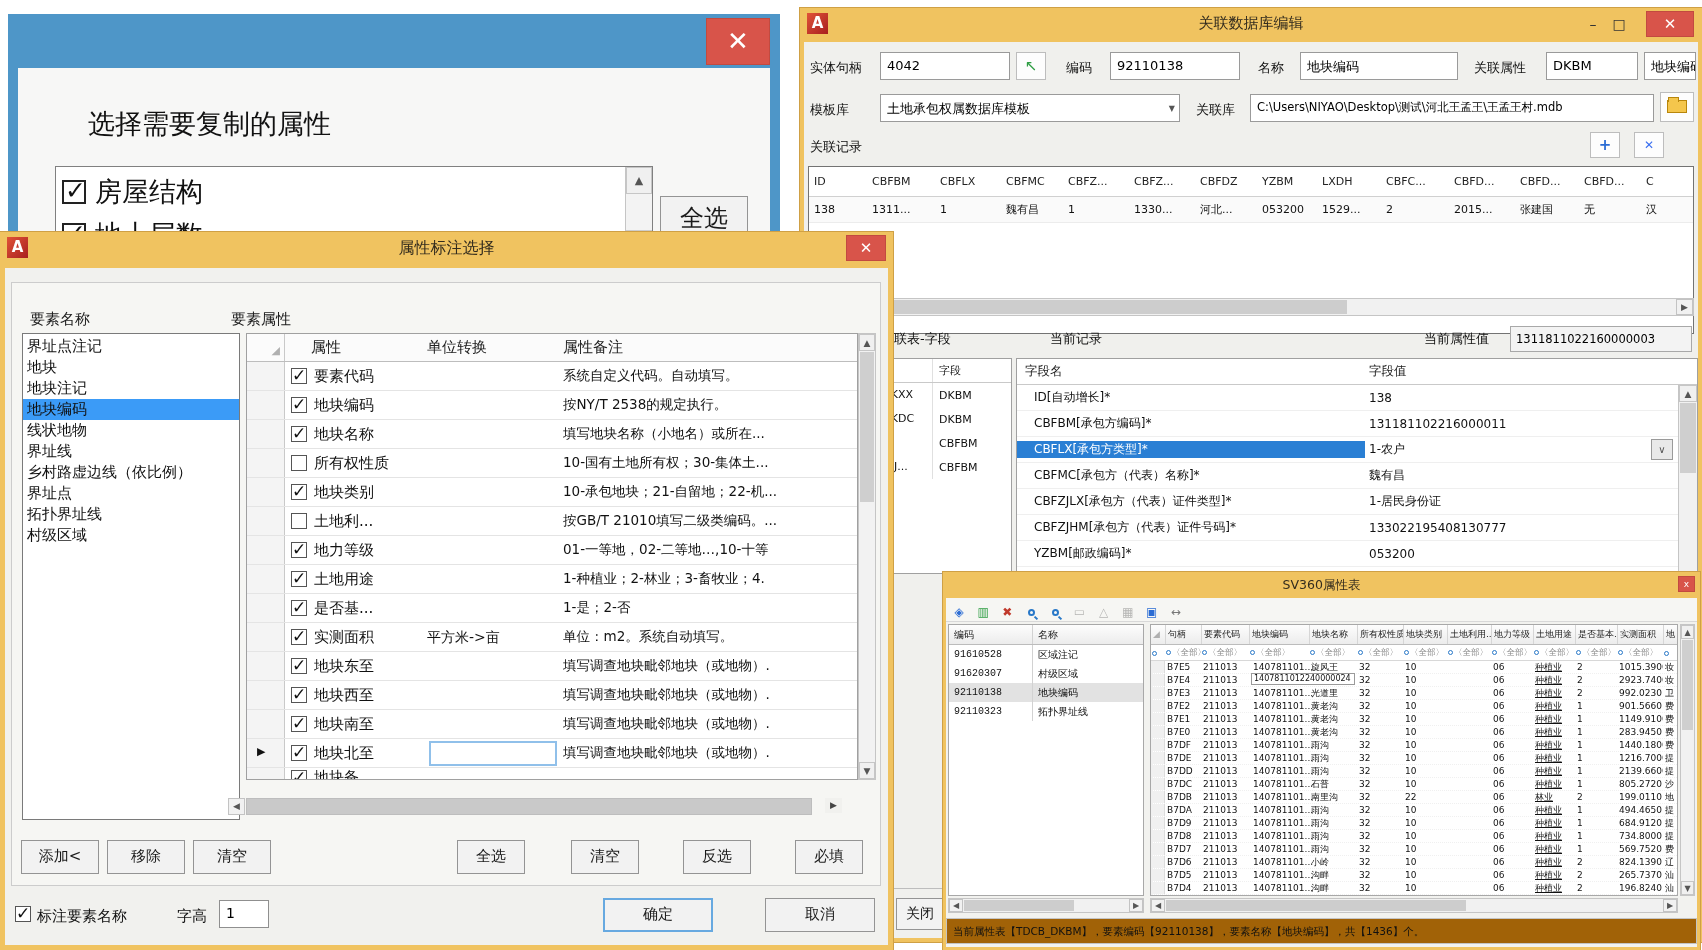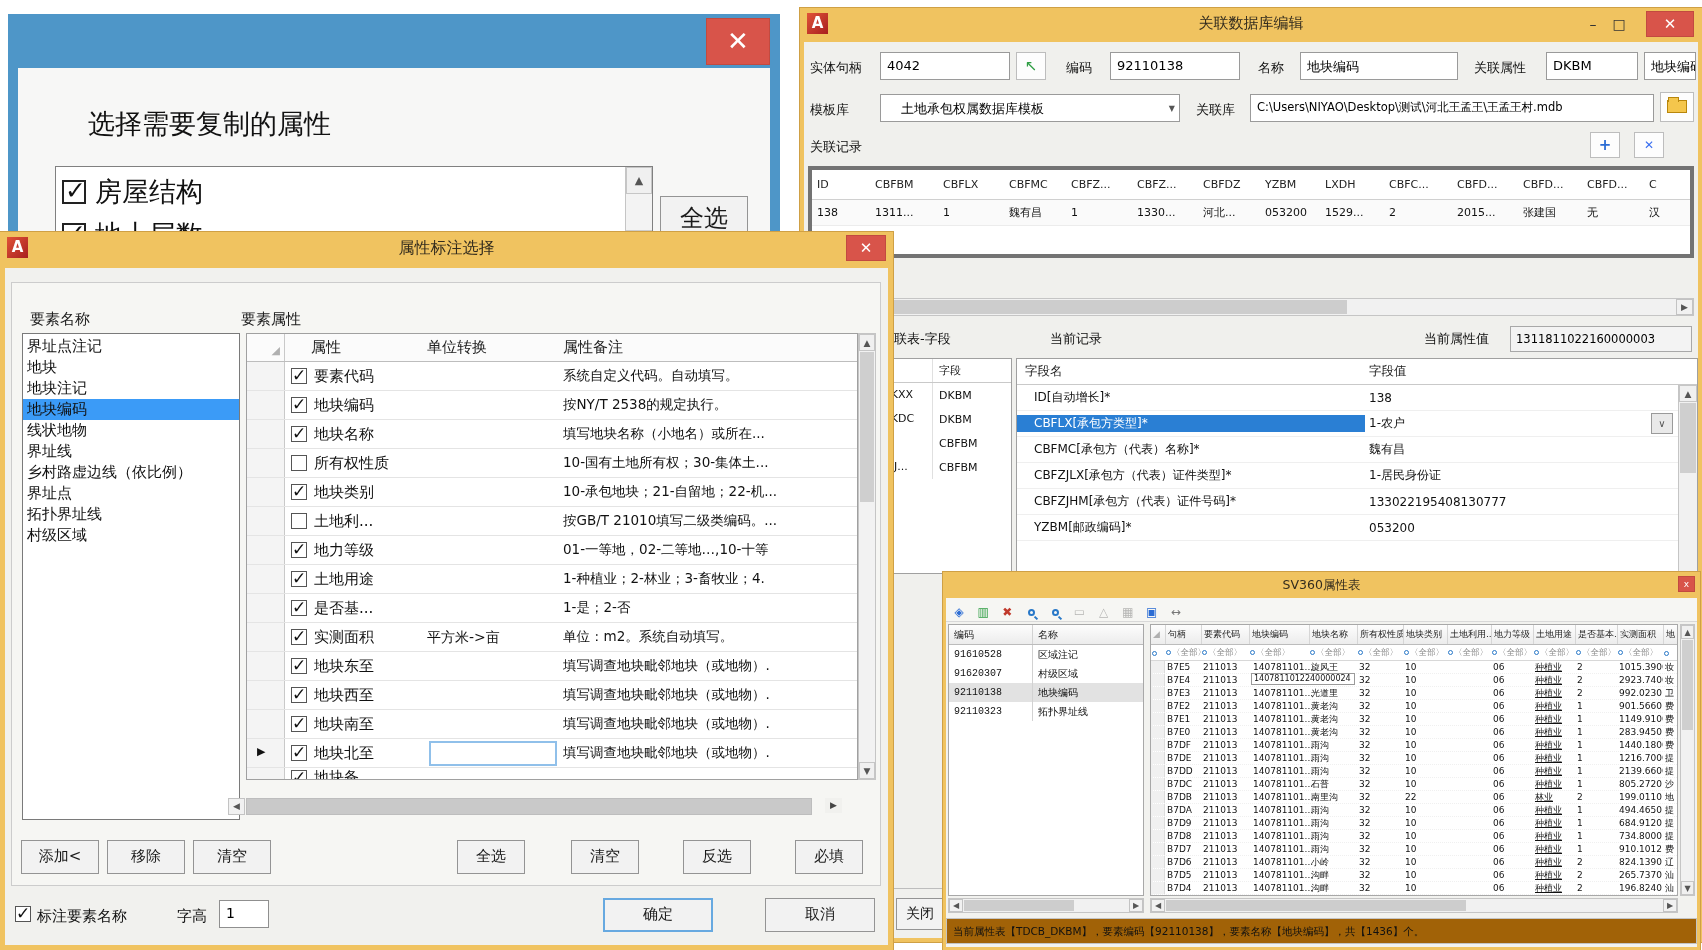--- a/index.html
+++ b/index.html
@@ -83,25 +83,25 @@
   #dbedit { left:800px; top:8px; width:902px; height:934px; z-index:2; }
   #dbedit .o-title .cap { font-size:15px; }
   .db-sys { position:absolute; top:8px; font-size:14px; color:#333; width:18px; text-align:center; }
   .db-min { right:100px; }
   .db-max { right:74px; }
   #dbedit .o-close { right:8px; width:48px; }
   .db-body { position:absolute; left:4px; top:34px; right:4px; bottom:4px; background:#f0f0ed; }
   .db-lbl { position:absolute; font-size:13px; color:#111; }
   .db-input { position:absolute; height:28px; background:#fff; border:1px solid #9a9a9a; font-size:13px; padding:5px 6px; white-space:nowrap; overflow:hidden; }
   .db-iconbtn { position:absolute; background:#fdfdfd; border:1px solid #bdbdbd; text-align:center; }
-  .db-select { position:absolute; height:28px; background:#fff; border:1px solid #9a9a9a; font-size:13px; padding:5px 22px 5px 20px; }
+  .db-select { position:absolute; height:28px; background:#fff; border:1px solid #9a9a9a; font-size:13px; padding:5px 22px 5px 6px; }
   .db-dd { position:absolute; right:4px; top:9px; font-size:8px; color:#555; }
   .folder { display:inline-block; position:relative; width:20px; height:13px; background:#f4c64c; border:1px solid #b8860b; margin-top:7px; }
   .folder::before { content:""; position:absolute; left:0; top:-4px; width:9px; height:4px; background:#f4c64c; border:1px solid #b8860b; border-bottom:none; }
-  .db-rectable { position:absolute; left:4px; top:124px; width:886px; height:92px; background:#fff; border:4px solid #737373; overflow:hidden; }
+  .db-rectable { position:absolute; left:4px; top:124px; width:886px; height:168px; background:#fff; border:1px solid #737373; overflow:hidden; }
   .db-rhead { display:flex; height:30px; align-items:center; border-bottom:1px solid #d0d0d0; font-size:11px; color:#222; }
   .db-rhead span, .db-rrow span { padding-left:5px; white-space:nowrap; overflow:hidden; flex:none; }
   .db-rrow { display:flex; height:26px; align-items:center; border-bottom:1px solid #ececec; font-size:11px; color:#111; background:#fafafa; }
   .rc0{width:58px}.rc1{width:68px}.rc2{width:66px}.rc3{width:62px}.rc4{width:66px}.rc5{width:66px}.rc6{width:62px}.rc7{width:60px}.rc8{width:64px}.rc9{width:68px}.rc10{width:66px}.rc11{width:64px}.rc12{width:62px}.rc13{width:24px}
   .db-hsb { position:absolute; left:4px; top:256px; width:886px; height:18px; background:#f1f1f1; border:1px solid #c5c5c5; }
   .db-hsb .l { position:absolute; left:0; top:0; width:17px; height:16px; line-height:15px; font-size:9px; }
   .db-hsb .r { position:absolute; right:0; top:0; width:17px; height:16px; line-height:15px; font-size:9px; }
   .db-hsb .t { position:absolute; left:18px; top:1px; width:520px; height:14px; background:#cdcdcd; }
   .db-curval { position:absolute; left:706px; top:284px; width:182px; height:26px; background:#f3f3f3; border:1px solid #a8a8a8; font-size:11.5px; padding:5px 5px; }
   .db-linktable { position:absolute; left:56px; top:316px; width:152px; height:216px; background:#fff; border:1px solid #a0a0a0; overflow:hidden; font-size:11px; }
@@ -306,20 +306,25 @@
           <span class="n">字段名</span>
           <span class="v">字段值</span>
         </div>
 
           <div class="ft-row">
             <span class="n">ID[自动增长]*</span>
             <span class="v">138</span>
 
           </div>
 
+          <div class="ft-row">
+            <span class="n">CBFBM[承包方编码]*</span>
+            <span class="v">131181102216000011</span>
+
+          </div>
 
           <div class="ft-row sel dd">
             <span class="n">CBFLX[承包方类型]*</span>
             <span class="v">1-农户</span>
             <span class="ft-dd">∨</span>
           </div>
 
           <div class="ft-row">
             <span class="n">CBFMC[承包方（代表）名称]*</span>
             <span class="v">魏有昌</span>
@@ -358,21 +363,21 @@
 
   <div class="win owin" id="annot">
     <div class="o-title">
       <span class="logo">A</span>
       <span class="cap">属性标注选择</span>
       <span class="o-close">✕</span>
     </div>
     <div class="an-body">
       <div class="an-group"></div>
       <span class="an-lbl" style="left:25px;top:42px;">要素名称</span>
-      <span class="an-lbl" style="left:236px;top:42px;">要素属性</span>
+      <span class="an-lbl" style="left:226px;top:42px;">要素属性</span>
 
       <div class="an-flist">
 
           <div class="fl-item">界址点注记</div>
 
           <div class="fl-item">地块</div>
 
           <div class="fl-item">地块注记</div>
 
           <div class="fl-item sel">地块编码</div>
@@ -889,21 +894,21 @@
             <span class="c1">B7D7</span>
             <span class="c2">211013</span>
             <span class="c3"><span class="dplain">140781101...</span></span>
             <span class="c4">雨沟</span>
             <span class="c5">32</span>
             <span class="c6">10</span>
             <span class="c7"></span>
             <span class="c8">06</span>
             <span class="c9 c8u">种植业</span>
             <span class="c10">1</span>
-            <span class="c11">910.1012</span>
+            <span class="c11">569.7520</span>
             <span class="c12">费</span>
           </div>
 
           <div class="svg-row">
             <span class="c0"></span>
             <span class="c1">B7D6</span>
             <span class="c2">211013</span>
             <span class="c3"><span class="dplain">140781101...</span></span>
             <span class="c4">小岭</span>
             <span class="c5">32</span>

